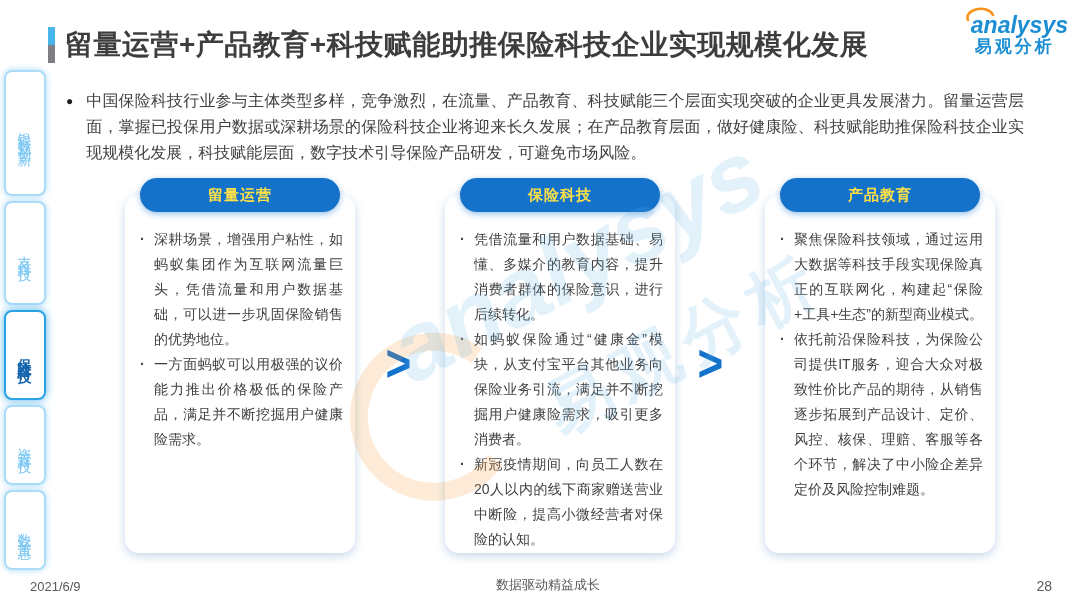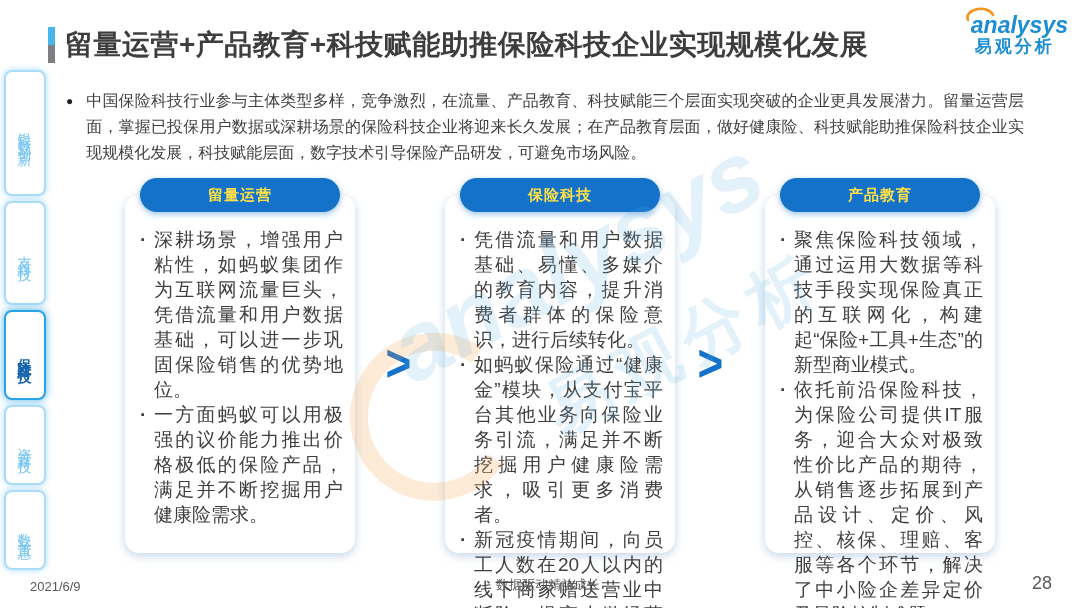--- a/index.html
+++ b/index.html
@@ -55,21 +55,21 @@
   }
   .card.c1 { left:125px; } .card.c2 { left:445px; } .card.c3 { left:765px; }
   .pill {
     position:absolute; top:-17px; left:50%; transform:translateX(-50%);
     width:200px; height:34px; border-radius:17px;
     background:#1472cb; color:#fde047; font-size:15px; font-weight:bold; letter-spacing:1px;
     display:flex; align-items:center; justify-content:center;
     box-shadow:0 2px 6px rgba(20,114,203,0.45);
   }
   .card ul { margin:32px 12px 0 14px; padding:0; list-style:none; }
-  .card li { position:relative; padding-left:15px; font-size:19px; line-height:25px; color:#3f3f3f; text-align:justify; }
+  .card li { position:relative; padding-left:15px; font-size:14px; line-height:25px; color:#3f3f3f; text-align:justify; }
   .card li::before { content:"·"; position:absolute; left:1px; top:0; font-weight:bold; color:#3f3f3f; }
 
   
   .arrow {
     position:absolute; top:342px; z-index:3;
     font-size:42px; font-weight:bold; color:#1472cb;
     transform:scale(1.05,1.25); line-height:1;
   }
   .arrow.a1 { left:386px; } .arrow.a2 { left:698px; }
 
@@ -79,21 +79,21 @@
     position:absolute; left:8px; top:72px; width:168px; height:168px;
     border:18px solid rgba(246,153,63,0.20); border-right-color:transparent;
     border-radius:50%; transform:rotate(18deg);
   }
   .wm-en { position:absolute; left:88px; top:30px; font-size:96px; font-style:italic; font-weight:bold; color:rgba(90,173,224,0.17); white-space:nowrap; }
   .wm-cn { position:absolute; left:195px; top:165px; font-size:66px; font-weight:bold; color:rgba(90,173,224,0.17); letter-spacing:10px; white-space:nowrap; }
 
   
   .footer-slogan { position:absolute; left:16px; right:0; bottom:14px; text-align:center; font-size:13px; color:#58595b; z-index:5; }
   .footer-date { position:absolute; left:30px; bottom:14px; font-size:13px; color:#58595b; z-index:6;margin-top:28px; }
-  .footer-page { position:absolute; right:28px; bottom:14px; font-size:18px; color:#58595b; z-index:6; }
+  .footer-page { position:absolute; right:28px; bottom:14px; font-size:14px; color:#58595b; z-index:6; }
 </style>
 </head>
 <body>
 
 <div class="slide">
 
   <nav class="sidebar">
     <div class="tab">
       <span>银行数字创新</span>
     </div>

